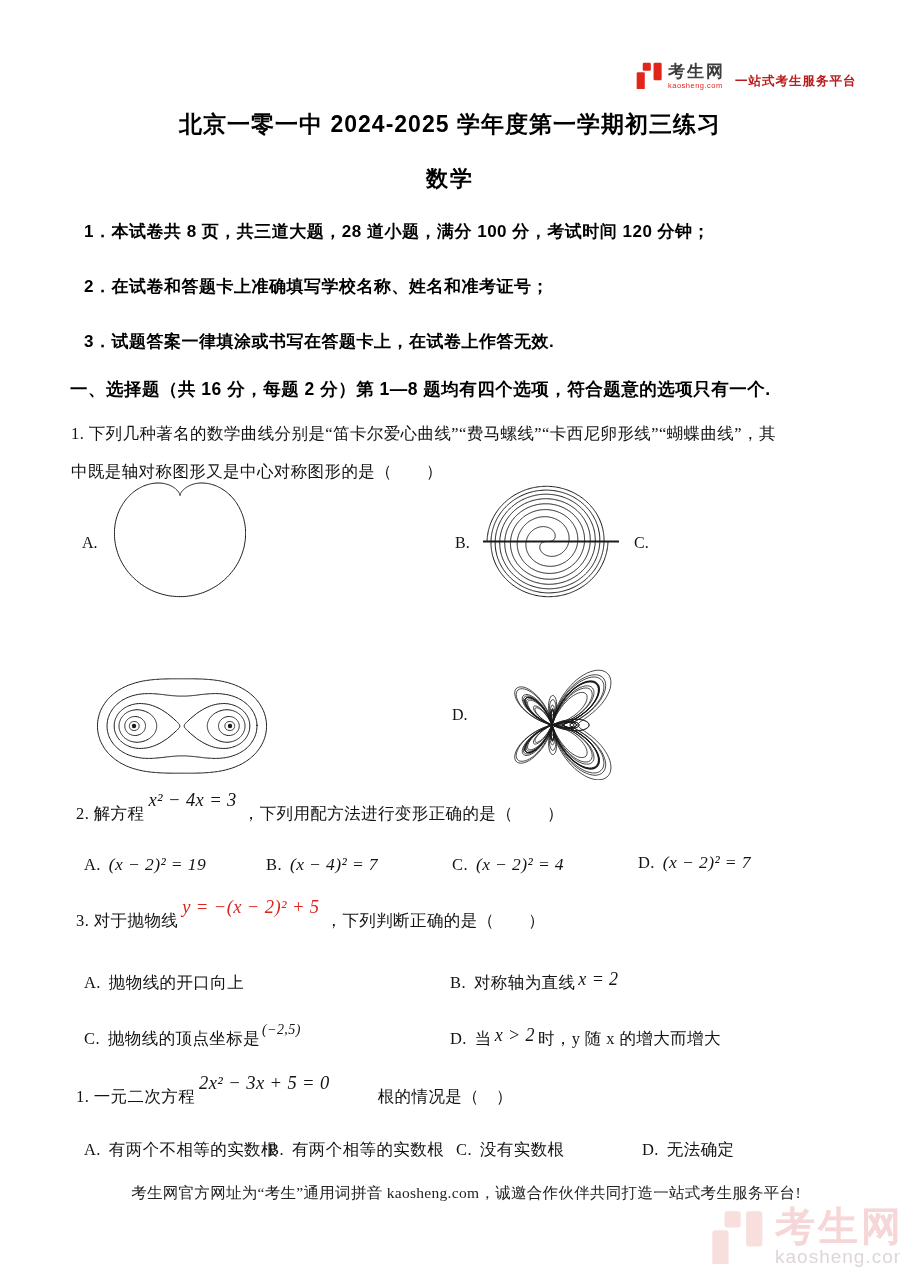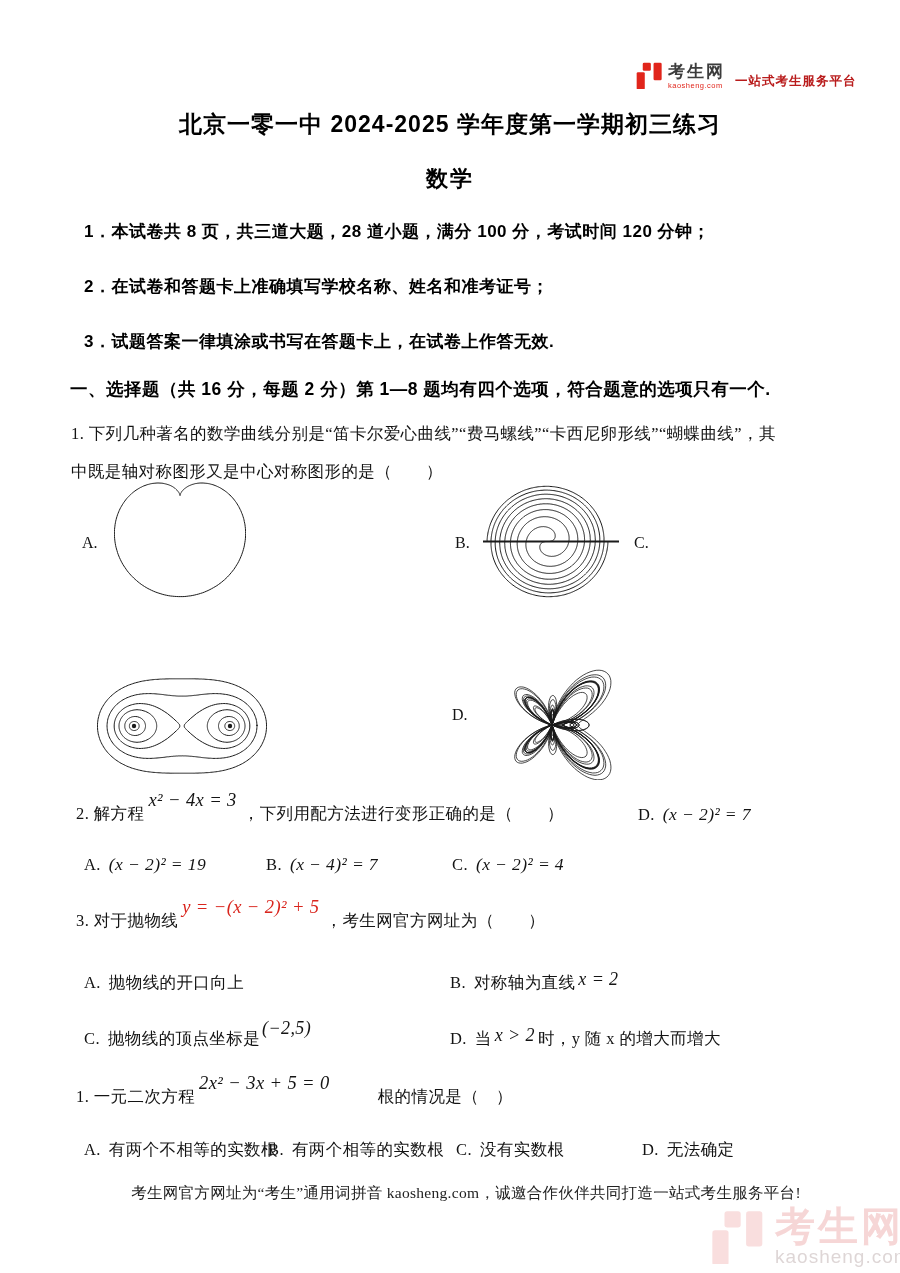--- a/index.html
+++ b/index.html
@@ -28,21 +28,21 @@
 
   
   .qtext{font-size:16.5px;letter-spacing:.4px;color:#141414;}
   .math{font-family:"Liberation Serif",serif;font-style:italic;}
   .eq{position:relative;top:-13px;font-size:18.5px;margin:0 6px 0 4px;white-space:nowrap;}
   .eq-gap{margin-right:48px;}
   .red{color:#d9251d;}
   .olabel{margin-right:8px;}
   .om{font-size:17.5px;white-space:nowrap;}
   .om-base{font-size:18px;position:relative;top:-3px;margin:0 3px;}
-  .om-up{font-size:18px;position:relative;top:-10px;margin:0 2px;text-align:center;}
+  .om-up{font-size:14px;position:relative;top:-10px;margin:0 2px;text-align:center;}
   .figlabel{font-size:16px;color:#141414;}
 
   
   .ck{fill:none;stroke:#1b1b1b;stroke-width:1;}
   .ck-thin{stroke-width:.8;}
   .axis{stroke:#1b1b1b;stroke-width:2;}
   .fdot{fill:#1b1b1b;}
 
   
   .footer{left:16px;top:1183px;width:100%;text-align:center;font-size:15.5px;color:#222;letter-spacing:.3px;}
@@ -102,23 +102,23 @@
   <span class="abs figlabel" style="left:452px;top:706px">D.</span>
   <svg class="abs" style="left:487px;top:652px" width="130" height="128">
     <path class="ck ck-thin" d="M65.0,88.0L64.6,87.3L64.2,86.2L64.0,84.6L63.8,82.6L63.9,80.3L64.2,77.5L64.7,74.5L65.4,71.2L66.5,67.8L67.7,64.1L69.3,60.4L71.1,56.7L73.2,53.0L75.5,49.4L78.0,46.0L80.7,42.8L83.6,39.8L86.5,37.2L89.4,34.9L92.4,33.0L95.3,31.4L98.1,30.3L100.8,29.7L103.2,29.4L105.5,29.6L107.4,30.1L109.0,31.1L110.3,32.4L111.3,34.0L111.8,35.9L111.9,38.0L111.7,40.3L111.1,42.8L110.1,45.3L108.7,47.9L107.1,50.5L105.1,53.1L103.0,55.6L100.6,57.9L98.1,60.1L95.5,62.2L92.8,64.1L90.2,65.7L87.7,67.2L85.3,68.5L83.0,69.5L81.0,70.4L79.3,71.1L77.9,71.7L76.8,72.2L76.1,72.5L75.8,72.9L75.9,73.2L76.3,73.6L77.1,74.0L78.3,74.5L79.8,75.1L81.6,75.8L83.6,76.8L85.9,77.9L88.4,79.2L90.9,80.7L93.6,82.4L96.2,84.4L98.8,86.5L101.3,88.7L103.6,91.1L105.7,93.6L107.6,96.2L109.1,98.8L110.4,101.4L111.3,103.9L111.8,106.4L111.9,108.6L111.7,110.7L111.0,112.5L110.0,114.0L108.6,115.2L106.9,116.1L104.9,116.5L102.6,116.6L100.0,116.2L97.3,115.4L94.5,114.2L91.6,112.5L88.6,110.5L85.6,108.1L82.8,105.4L80.0,102.3L77.3,99.1L74.9,95.6L72.6,92.0L70.6,88.3L68.8,84.5L67.4,80.8L66.1,77.3L65.2,73.8L64.5,70.6L64.1,67.7L63.9,65.0L63.9,62.8L64.0,60.9L64.3,59.4L64.7,58.4L65.1,57.9L65.6,57.8L66.0,58.2L66.4,59.0L66.7,60.2L66.8,61.8L66.8,63.7L66.6,66.0L66.1,68.5L65.5,71.2L64.7,74.1L63.6,77.1L62.3,80.0L60.8,83.0L59.1,85.9L57.3,88.6L55.3,91.2L53.3,93.5L51.2,95.5L49.2,97.3L47.1,98.7L45.2,99.7L43.4,100.4L41.8,100.6L40.4,100.6L39.3,100.1L38.5,99.4L38.0,98.3L37.9,96.9L38.1,95.3L38.8,93.5L39.8,91.5L41.2,89.4L42.9,87.2L45.1,85.0L47.5,82.9L50.2,80.8L53.1,78.8L56.3,76.9L59.5,75.3L62.9,73.8L66.3,72.6L69.6,71.6L72.8,70.8L75.9,70.3L78.8,70.0L81.5,70.0L83.8,70.1L85.7,70.4L87.3,70.9L88.5,71.5L89.2,72.2L89.5,72.9L89.3,73.7L88.6,74.4L87.5,75.0L86.0,75.5L84.1,75.8L81.8,76.0L79.3,76.0L76.4,75.8L73.3,75.3L70.1,74.6L66.8,73.6L63.4,72.4L60.0,71.0L56.7,69.3L53.6,67.5L50.6,65.6L47.9,63.5L45.4,61.3L43.2,59.1L41.4,56.9L40.0,54.8L38.9,52.8L38.2,51.0L37.9,49.3L37.9,47.9L38.4,46.8L39.1,45.9L40.2,45.4L41.5,45.3L43.1,45.5L44.9,46.1L46.8,47.1L48.8,48.4L50.9,50.1L52.9,52.1L55.0,54.4L57.0,56.9L58.8,59.6L60.5,62.4L62.0,65.4L63.4,68.4L64.5,71.4L65.4,74.2L66.0,77.0L66.5,79.5L66.7,81.8L66.8,83.8L66.7,85.5L66.4,86.8L66.1,87.6L65.7,88.1L65.2,88.0L64.8,87.6L64.4,86.6L64.1,85.2L63.9,83.4L63.9,81.2L64.1,78.6L64.5,75.7L65.1,72.6L66.0,69.1L67.2,65.6L68.6,61.9L70.4,58.2L72.3,54.5L74.6,50.8L77.0,47.3L79.6,44.0L82.4,40.9L85.3,38.1L88.2,35.7L91.2,33.6L94.2,31.9L97.0,30.6L99.8,29.7L102.3,29.3L104.7,29.3L106.8,29.7L108.5,30.4L110.0,31.6L111.1,33.1L111.8,34.8L112.1,36.9L112.1,39.1L111.6,41.5L110.8,44.0L109.6,46.6L108.1,49.2L106.3,51.8L104.2,54.3L102.0,56.8L99.5,59.1L96.9,61.2L94.3,63.2L91.7,64.9L89.1,66.5L86.7,67.8L84.4,69.0L82.3,70.0L80.5,70.8L78.9,71.4L77.7,71.9L76.8,72.4L76.4,72.7L76.3,73.1L76.5,73.4L77.2,73.8L78.2,74.3L79.6,74.8L81.3,75.6L83.2,76.4L85.4,77.5L87.8,78.7L90.3,80.2L92.9,81.8L95.6,83.7L98.2,85.7L100.8,87.9L103.2,90.3L105.4,92.8L107.4,95.4L109.1,98.0L110.5,100.6L111.5,103.2L112.2,105.7L112.5,108.1L112.4,110.3L111.9,112.2L111.1,113.9L109.8,115.3L108.2,116.3L106.3,117.0L104.2,117.2L101.7,117.1L99.1,116.5L96.3,115.5L93.4,114.0L90.4,112.2L87.4,110.0L84.5,107.4L81.6,104.5L78.9,101.4L76.3,98.0L74.0,94.5L71.8,90.9L69.9,87.2L68.3,83.5L66.9,79.9L65.8,76.4L65.0,73.1L64.4,70.0L64.1,67.3L64.0,64.9L64.0,62.9L64.2,61.2L64.5,60.1L64.9,59.3L65.4,59.1L65.8,59.2L66.1,59.9L66.4,60.9L66.6,62.4L66.6,64.2L66.4,66.3L66.0,68.8L65.4,71.4L64.6,74.2L63.6,77.2L62.3,80.1L60.9,83.1L59.2,86.1L57.4,88.9L55.5,91.5L53.4,93.9L51.3,96.1L49.2,98.0L47.1,99.5L45.0,100.7L43.1,101.5L41.3,101.9L39.8,102.0L38.5,101.7L37.5,101.1L36.8,100.1L36.5,98.8L36.5,97.3L36.9,95.5L37.7,93.6L38.9,91.5L40.4,89.3L42.3,87.1L44.6,84.9L47.1,82.7L49.9,80.6L52.9,78.6L56.0,76.8L59.3,75.2L62.6,73.9L65.9,72.7L69.2,71.8L72.3,71.1L75.3,70.6L78.0,70.4L80.4,70.4L82.5,70.6L84.2,71.0L85.5,71.4L86.4,72.0L86.8,72.7L86.8,73.3L86.3,73.9L85.4,74.5L84.0,75.0L82.2,75.3L80.1,75.5L77.6,75.5L74.9,75.3L71.9,74.8L68.7,74.1L65.4,73.1L62.0,71.9L58.7,70.5L55.3,68.9L52.1,67.0L49.1,65.0L46.2,62.9L43.6,60.6L41.4,58.4L39.4,56.1L37.8,53.8L36.6,51.7L35.8,49.6L35.3,47.8L35.3,46.2L35.6,44.8L36.2,43.7L37.2,43.0L38.5,42.6L40.0,42.5L41.8,42.9L43.7,43.6L45.8,44.7L47.9,46.1L50.1,47.9L52.2,49.9L54.3,52.2L56.3,54.8L58.1,57.5L59.8,60.3L61.4,63.2L62.7,66.1L63.8,69.0L64.7,71.7L65.3,74.3L65.8,76.6L66.0,78.7L66.1,80.5L66.0,81.9L65.9,82.8L65.6,83.4L65.3,83.5L65.0,83.2L64.7,82.4L64.5,81.2L64.4,79.6L64.4,77.5L64.7,75.1L65.1,72.3L65.8,69.2L66.8,65.9L68.0,62.4L69.5,58.7L71.2,55.0L73.3,51.3L75.5,47.7L78.0,44.1L80.7,40.7L83.6,37.6L86.6,34.7L89.7,32.1L92.8,29.9L96.0,28.1L99.0,26.7L102.0,25.7L104.8,25.1L107.4,25.0L109.8,25.3L111.8,26.0L113.6,27.1L115.0,28.5L116.0,30.3L116.7,32.3L116.9,34.6L116.8,37.0L116.3,39.6L115.4,42.3L114.1,45.1L112.6,47.8L110.7,50.5L108.6,53.1L106.4,55.6L104.0,58.0L101.5,60.2L98.9,62.2L96.4,64.1L94.0,65.7L91.7,67.1L89.6,68.3L87.8,69.4L86.2,70.3L84.9,71.1L83.9,71.7L83.3,72.3L83.1,72.9L83.2,73.4L83.8,74.0L84.7,74.6L85.9,75.4L87.5,76.2L89.3,77.2L91.4,78.4L93.7,79.8L96.2,81.4L98.7,83.2L101.3,85.2L103.9,87.3L106.5,89.7L108.9,92.2L111.2,94.9L113.2,97.7L115.0,100.5L116.4,103.3L117.5,106.2L118.3,108.9L118.7,111.6L118.7,114.0L118.2,116.3L117.4,118.3L116.2,120.0L114.6,121.4L112.7,122.4L110.5,123.0L108.0,123.3L105.3,123.0L102.4,122.4L99.4,121.3L96.2,119.8L93.1,118.0L89.9,115.7L86.8,113.1L83.8,110.2L81.0,107.1L78.3,103.8L75.8,100.3L73.6,96.7L71.6,93.1L69.9,89.6L68.5,86.2L67.3,82.9L66.4,79.8L65.7,77.0L65.2,74.5L64.9,72.4L64.8,70.6L64.8,69.3L64.9,68.4L65.1,68.0L65.2,68.0L65.3,68.4L65.4,69.3L65.3,70.6L65.1,72.2L64.8,74.2L64.2,76.5L63.4,79.0L62.5,81.7L61.3,84.6L59.8,87.5L58.2,90.4L56.4,93.3L54.4,96.1L52.2,98.7L49.9,101.1L47.6,103.3L45.2,105.2L42.8,106.7L40.5,107.9L38.3,108.7L36.2,109.2L34.3,109.3L32.7,109.0L31.3,108.3L30.3,107.3L29.6,105.9L29.2,104.3L29.3,102.4L29.7,100.3L30.5,98.1L31.7,95.7L33.3,93.3L35.2,90.8L37.4,88.4L40.0,86.0L42.7,83.7L45.7,81.6L48.8,79.6L52.0,77.9L55.2,76.3L58.4,75.0L61.5,74.0L64.4,73.1L67.1,72.5L69.6,72.2L71.8,72.0L73.6,72.0L75.1,72.1L76.1,72.3L76.7,72.7L76.9,73.0L76.6,73.4L75.9,73.7L74.7,73.9L73.1,74.0L71.2,73.9L68.9,73.7L66.3,73.3L63.5,72.6L60.5,71.7L57.3,70.6L54.0,69.2L50.8,67.6L47.5,65.8L44.4,63.8L41.4,61.5L38.6,59.2L36.0,56.7L33.7,54.2L31.8,51.7L30.2,49.1L29.0,46.7L28.2,44.3L27.8,42.2L27.7,40.2L28.1,38.5L28.8,37.1L29.9,36.0L31.3,35.3L32.9,34.9L34.8,34.9L36.9,35.2L39.2,36.0L41.5,37.1L43.9,38.6L46.3,40.4L48.7,42.4L51.0,44.8L53.2,47.3L55.3,50.0L57.2,52.7L58.8,55.6L60.3,58.4L61.6,61.1L62.6,63.7L63.5,66.1L64.1,68.2L64.5,70.1L64.8,71.6L65.0,72.8L65.0,73.5L65.0,73.9L65.0,73.8L65.0,73.2L65.0,72.2L65.2,70.8L65.4,68.9L65.9,66.7L66.5,64.2L67.4,61.3L68.5,58.1L69.8,54.8L71.5,51.3L73.4,47.8L75.5,44.2L78.0,40.6L80.6,37.1L83.5,33.8L86.5,30.7L89.7,27.8L93.0,25.3L96.3,23.1L99.7,21.3L103.0,19.9L106.2,18.9L109.2,18.3L112.1,18.2L114.8,18.5L117.2,19.3L119.2,20.4L120.9,21.9L122.3,23.7L123.2,25.9L123.8,28.3L123.9,30.9L123.7,33.7L123.1,36.6L122.1,39.5L120.7,42.5L119.1,45.5L117.2,48.4L115.1,51.2L112.8,53.9L110.3,56.4L107.9,58.8L105.4,60.9L102.9,62.9L100.6,64.7L98.4,66.2L96.4,67.6L94.7,68.8L93.2,69.9L92.1,70.8L91.3,71.7L90.9,72.5L90.8,73.2L91.1,74.0L91.8,74.9L92.8,75.8L94.1,76.8L95.8,78.0L97.7,79.3L99.8,80.8L102.1,82.5L104.5,84.3L107.0,86.4L109.5,88.7L111.9,91.2L114.3,93.8L116.5,96.6L118.4,99.5L120.2,102.4L121.6,105.4L122.8,108.4L123.5,111.3L123.9,114.1L123.9,116.8L123.5,119.3L122.7,121.5L121.4,123.5L119.9,125.1L117.9,126.4L115.7,127.3L113.1,127.7L110.3,127.8L107.3,127.4L104.1,126.5L100.8,125.3L97.5,123.6L94.2,121.5L90.9,119.1L87.6,116.4L84.5,113.3L81.6,110.1L78.9,106.7L76.4,103.1L74.1,99.5L72.1,95.9L70.4,92.4L68.9,89.0L67.7,85.8L66.8,82.8L66.1,80.2L65.6,77.8L65.3,75.8L65.1,74.3L65.0,73.1L65.0,72.4L65.0,72.1L65.0,72.3L65.0,72.9L64.9,73.9L64.7,75.3L64.3,77.1L63.7,79.1L62.9,81.4L62.0,84.0L60.8,86.7L59.4,89.4L57.8,92.3L56.0,95.1L54.0,97.8L51.8,100.4L49.5,102.8L47.2,104.9L44.8,106.8L42.4,108.4L40.0,109.7L37.7,110.5L35.5,111.1L33.6,111.2L31.8,110.9L30.3,110.3L29.1,109.3L28.3,108.0L27.8,106.4L27.7,104.5L28.0,102.4L28.7,100.2L29.7,97.8L31.2,95.3L33.0,92.7L35.2,90.2L37.6,87.7L40.3,85.3L43.3,83.0L46.4,80.9L49.6,79.0L52.9,77.3L56.1,75.9L59.4,74.6L62.4,73.7L65.4,72.9L68.0,72.4L70.4,72.1L72.5,72.0L74.2,72.1L75.5,72.2L76.4,72.5L76.8,72.9L76.8,73.2L76.4,73.5L75.5,73.8L74.2,74.0L72.5,74.0L70.4,73.9L68.1,73.6L65.4,73.1L62.5,72.3L59.5,71.4L56.3,70.1L53.1,68.7L49.9,67.0L46.8,65.1L43.8,63.1L40.9,60.8L38.3,58.5L36.0,56.1L33.9,53.6L32.2,51.1L30.9,48.7L29.9,46.4L29.4,44.3L29.2,42.3L29.4,40.6L30.0,39.2L30.9,38.0L32.2,37.2L33.7,36.8L35.5,36.7L37.5,37.1L39.7,37.7L42.0,38.8L44.3,40.2L46.7,42.0L49.1,44.1L51.4,46.4L53.6,49.0L55.7,51.7L57.6,54.6L59.3,57.5L60.8,60.4L62.1,63.3L63.1,66.0L64.0,68.6L64.6,71.0L65.0,73.1L65.3,74.9L65.4,76.3L65.4,77.3L65.3,77.9L65.1,78.1L65.0,77.8L64.8,77.1L64.8,75.9L64.9,74.3L65.1,72.3L65.5,69.9L66.1,67.2L66.9,64.3L68.0,61.0L69.4,57.6L71.0,54.1L72.9,50.6L75.0,47.0L77.4,43.5L80.0,40.1L82.8,36.9L85.7,33.9L88.8,31.2L91.9,28.8L95.1,26.8L98.2,25.2L101.3,23.9L104.3,23.1L107.1,22.8L109.7,22.8L112.0,23.3L114.0,24.2L115.7,25.4L117.0,27.0L118.0,29.0L118.5,31.1L118.7,33.5L118.5,36.1L117.9,38.9L116.9,41.7L115.5,44.5L113.9,47.3L111.9,50.1L109.7,52.8L107.4,55.4L104.9,57.8L102.3,60.1L99.7,62.1L97.1,64.0L94.6,65.7L92.2,67.1L90.0,68.4L88.1,69.4L86.4,70.3L85.1,71.1L84.0,71.8L83.4,72.4L83.1,72.9L83.2,73.5L83.6,74.1L84.5,74.7L85.7,75.4L87.2,76.3L88.9,77.3L91.0,78.4L93.2,79.8L95.6,81.3L98.1,83.1L100.6,85.0L103.1,87.2L105.5,89.5L107.9,92.0L110.0,94.5L111.9,97.2L113.6,100.0L115.0,102.7L116.0,105.4L116.6,108.1L116.9,110.6L116.8,112.9L116.3,115.0L115.4,116.9L114.1,118.4L112.5,119.6L110.5,120.5L108.3,120.9L105.7,121.0L103.0,120.5L100.1,119.7L97.1,118.5L94.0,116.8L90.8,114.7L87.7,112.3L84.7,109.5L81.7,106.4L79.0,103.1L76.4,99.6L74.0,96.0L71.9,92.3L70.1,88.6L68.5,84.9L67.2,81.3L66.1,78.0L65.4,74.8L64.8,71.9L64.5,69.3L64.4,67.1L64.4,65.3L64.6,63.9L64.9,63.0L65.2,62.5L65.5,62.5L65.8,62.9L66.0,63.7L66.1,65.0L66.1,66.6L65.9,68.6L65.5,70.8L64.9,73.3L64.1,76.0L63.1,78.8L61.9,81.7L60.4,84.6L58.8,87.5L57.0,90.3L55.0,92.9L53.0,95.3L50.8,97.4L48.7,99.3L46.5,100.9L44.4,102.1L42.5,102.9L40.7,103.4L39.0,103.5L37.7,103.2L36.6,102.6L35.8,101.6L35.3,100.4L35.3,98.8L35.6,97.0L36.3,95.1L37.3,93.0L38.8,90.7L40.6,88.5L42.8,86.2L45.3,83.9L48.0,81.7L51.0,79.7L54.2,77.8L57.5,76.1L60.8,74.5L64.2,73.3L67.5,72.2L70.8,71.4L73.8,70.9L76.7,70.6L79.3,70.5L81.5,70.6L83.4,70.9L84.9,71.3L86.0,71.8L86.6,72.5L86.8,73.1L86.6,73.8L85.8,74.4L84.7,74.9L83.1,75.3L81.2,75.5L78.9,75.6L76.3,75.5L73.4,75.1L70.3,74.5L67.1,73.7L63.8,72.6L60.5,71.3L57.2,69.7L54.0,68.0L50.9,66.1L48.1,64.1L45.4,61.9L43.1,59.7L41.1,57.5L39.4,55.3L38.1,53.2L37.2,51.2L36.6,49.3L36.4,47.7L36.7,46.3L37.2,45.3L38.1,44.5L39.3,44.1L40.8,44.0L42.5,44.3L44.3,45.0L46.3,46.0L48.4,47.5L50.5,49.2L52.7,51.3L54.7,53.6L56.7,56.2L58.6,58.9L60.3,61.8L61.9,64.8L63.2,67.8L64.3,70.7L65.2,73.6L65.8,76.3L66.3,78.8L66.5,81.1L66.6,83.0L66.5,84.6L66.2,85.8L65.9,86.6L65.5,86.9L65.1,86.8L64.7,86.3L64.3,85.2L64.1,83.8L64.0,81.9L64.0,79.6L64.3,77.0L64.8,74.0L65.5,70.8L66.5,67.4L67.8,63.8L69.3,60.2L71.1,56.5L73.2,52.8L75.5,49.2L78.0,45.8L80.6,42.5L83.4,39.6L86.4,36.9L89.3,34.5L92.3,32.6L95.2,31.0L98.1,29.8L100.8,29.1L103.3,28.8L105.6,28.9L107.6,29.4L109.3,30.3L110.7,31.6L111.7,33.1L112.3,35.0L112.5,37.1L112.4,39.4L111.8,41.9L110.9,44.4L109.6,47.1L108.0,49.7L106.1,52.3L104.0,54.8L101.6,57.2L99.1,59.5L96.5,61.6L93.9,63.5L91.3,65.3L88.7,66.8L86.3,68.1L84.0,69.2L81.9,70.2L80.1,70.9L78.7,71.5L77.5,72.0L76.7,72.5L76.3,72.8L76.3,73.1L76.6,73.5L77.4,73.9L78.4,74.4L79.9,75.0L81.6,75.7L83.6,76.6L85.8,77.7L88.2,79.0L90.8,80.5L93.4,82.2L96.0,84.1L98.6,86.2L101.1,88.4L103.4,90.8L105.6,93.3L107.5,95.9L109.1,98.5L110.4,101.1L111.4,103.6L112.0,106.1L112.2,108.4L112.0,110.5L111.4,112.3L110.4,113.9L109.1,115.2L107.4,116.1L105.5,116.6L103.2,116.8L100.7,116.5L98.0,115.8L95.2,114.6L92.3,113.1L89.3,111.1L86.3,108.8L83.4,106.1L80.6,103.1L77.9,99.9L75.4,96.5L73.1,92.9L71.0,89.2L69.2,85.4L67.7,81.7L66.4,78.1L65.4,74.6L64.7,71.4L64.2,68.4L63.9,65.7L63.9,63.3L64.0,61.4L64.2,59.8L64.6,58.7L65.0,58.1L65.5,57.9L65.9,58.2L66.3,58.9L66.6,60.0L66.8,61.5L66.8,63.4L66.6,65.6L66.2,68.1L65.6,70.8L64.8,73.6L63.8,76.5L62.5,79.5L61.1,82.5L59.4,85.4L57.6,88.2L55.7,90.8L53.7,93.1L51.6,95.2L49.5,97.0L47.5,98.5L45.5,99.6L43.7,100.3L42.1,100.7L40.6,100.6L39.5,100.3L38.6,99.6L38.0,98.5L37.8,97.2L38.0,95.6L38.6,93.9L39.5,91.9L40.9,89.8L42.5,87.7L44.6,85.5L47.0,83.3L49.6,81.2L52.5,79.2L55.6,77.3L58.8,75.6L62.2,74.1L65.6,72.8L68.9,71.7L72.2,70.9L75.3,70.4L78.3,70.1L81.0,70.0L83.3,70.1L85.4,70.4L87.0,70.8L88.3,71.4L89.1,72.1L89.4,72.8L89.3,73.5L88.8,74.2L87.8,74.9L86.4,75.4L84.5,75.8L82.3,76.0L79.8,76.0L77.0,75.8L74.0,75.4L70.8,74.7L67.5,73.8L64.1,72.7L60.7,71.3L57.4,69.7L54.2,67.9L51.2,66.0L48.4,63.9L45.9,61.8L43.7,59.6L41.8,57.4L40.2,55.3L39.1,53.2L38.3,51.3L37.9,49.7L37.9,48.2L38.3,47.0L39.0,46.1L40.0,45.6L41.3,45.3L42.8,45.5L44.5,46.0L46.4,46.9L48.4,48.2L50.5,49.8L52.6,51.7L54.6,54.0L56.6,56.4L58.5,59.1L60.2,61.9L61.8,64.9L63.1,67.9L64.3,70.9L65.2,73.8L65.9,76.5L66.4,79.1L66.7,81.5L66.8,83.6L66.7,85.3L66.5,86.7L66.2,87.6L65.7,88.1L65.3,88.2L64.8,87.8L64.4,87.0L64.1,85.7L63.9,83.9L63.8,81.8L64.0,79.3L64.3,76.5L64.9,73.3L65.8,70.0L66.9,66.4L68.3,62.8L69.9,59.1L71.9,55.3L74.0,51.7L76.4,48.2L79.0,44.8L81.7,41.7L84.6,38.8L87.5,36.3L90.5,34.1L93.5,32.4L96.3,31.0L99.1,30.0L101.7,29.5L104.1,29.4L106.2,29.7L108.0,30.4L109.5,31.5L110.7,32.9L111.5,34.6L111.9,36.6L111.9,38.8L111.5,41.2L110.8,43.7L109.6,46.3L108.2,48.9L106.4,51.5L104.4,54.0L102.1,56.4L99.7,58.7L97.1,60.9L94.5,62.9L91.9,64.7L89.3,66.3L86.8,67.7L84.4,68.9L82.3,69.9L80.4,70.7L78.8,71.3L77.5,71.9L76.5,72.3L76.0,72.7L75.8,73.0L76.0,73.3L76.5,73.7L77.5,74.1L78.8,74.7L80.4,75.3L82.3,76.1L84.4,77.1L86.8,78.3L89.3,79.7L91.9,81.3L94.5,83.1L97.1,85.1L99.7,87.3L102.1,89.6L104.4,92.0L106.4,94.6L108.2,97.2L109.6,99.8L110.8,102.3L111.5,104.8L111.9,107.2L111.9,109.4L111.5,111.4L110.7,113.1L109.5,114.5L108.0,115.6L106.2,116.3L104.1,116.6L101.7,116.5L99.1,115.9L96.3,115.0L93.4,113.6L90.5,111.8L87.5,109.7L84.6,107.1L81.7,104.3L79.0,101.2L76.4,97.8L74.0,94.3L71.9,90.6L69.9,86.9L68.3,83.2L66.9,79.5L65.8,76.0L64.9,72.6L64.3,69.5L64.0,66.7L63.8,64.2L63.9,62.0L64.1,60.3L64.4,59.0L64.8,58.2L65.3,57.8L65.7,57.9L66.2,58.4L66.5,59.4L66.7,60.7L66.8,62.4L66.7,64.5L66.4,66.9L65.9,69.5L65.2,72.3L64.3,75.2L63.1,78.1L61.8,81.1L60.2,84.1L58.5,86.9L56.6,89.6L54.6,92.0L52.6,94.3L50.5,96.2L48.4,97.8L46.4,99.1L44.5,100.0L42.8,100.5L41.3,100.6L40.0,100.4L39.0,99.9L38.3,99.0L37.9,97.8L37.9,96.3L38.3,94.6L39.1,92.7L40.3,90.7L41.8,88.6L43.7,86.4L45.9,84.2L48.4,82.1L51.2,80.0L54.3,78.1L57.4,76.3L60.8,74.7L64.1,73.3L67.5,72.2L70.8,71.3L74.0,70.6L77.0,70.2L79.8,70.0L82.4,70.0L84.6,70.2L86.4,70.6L87.8,71.1L88.8,71.8L89.4,72.5L89.5,73.2L89.1,73.9L88.3,74.6L87.1,75.2L85.4,75.6L83.4,75.9L81.0,76.0L78.3,76.0L75.4,75.6L72.2,75.1L69.0,74.3L65.6,73.2L62.2,71.9L58.9,70.4L55.6,68.7L52.5,66.9L49.6,64.8L47.0,62.7L44.6,60.6L42.6,58.4L40.9,56.2L39.6,54.1L38.6,52.2L38.1,50.4L37.9,48.8L38.1,47.5L38.7,46.5L39.5,45.8L40.7,45.4L42.1,45.4L43.8,45.8L45.6,46.5L47.6,47.7L49.6,49.1L51.7,50.9L53.8,53.0L55.8,55.4L57.7,58.0L59.5,60.8L61.1,63.7L62.6,66.6L63.8,69.6L64.9,72.6L65.7,75.4L66.3,78.1L66.6,80.6L66.8,82.8L66.8,84.7L66.6,86.2L66.3,87.4L65.9,88.1L65.5,88.3L65.0,88.2L64.6,87.5L64.2,86.4L64.0,84.9L63.8,82.9L63.9,80.6L64.1,77.9L64.6,74.9L65.3,71.6L66.3,68.2L67.6,64.6L69.1,60.9L70.9,57.1L73.0,53.5L75.3,49.9L77.8,46.4L80.4,43.2L83.2,40.2L86.1,37.6L89.1,35.2L92.0,33.3L94.9,31.7L97.8,30.6L100.4,29.9L102.9,29.6L105.1,29.7L107.1,30.3L108.7,31.2L110.0,32.4L111.0,34.0L111.5,35.9L111.7,38.0L111.5,40.3L110.9,42.7L109.9,45.3L108.6,47.9L106.9,50.5L105.0,53.0L102.8,55.5L100.4,57.9L97.9,60.1L95.3,62.2L92.7,64.0L90.0,65.7L87.5,67.2L85.0,68.5L82.8,69.5L80.8,70.4L79.0,71.1L77.6,71.7L76.5,72.2L75.7,72.5L75.3,72.9L75.4,73.2L75.8,73.5L76.5,73.9L77.7,74.4L79.1,74.9L80.9,75.7L82.9,76.6L85.2,77.7L87.6,78.9L90.2,80.4L92.8,82.1L95.4,84.0L98.0,86.1L100.5,88.3L102.8,90.7L105.0,93.1L106.9,95.7L108.5,98.3L109.7,100.8L110.6,103.4L111.2,105.8L111.4,108.0L111.1,110.1L110.5,111.9L109.5,113.4L108.2,114.6L106.5,115.4L104.5,115.9L102.2,115.9L99.7,115.6L97.0,114.8L94.2,113.6L91.3,111.9L88.3,109.9L85.4,107.5L82.5,104.8L79.7,101.7L77.1,98.4L74.6,94.9L72.4,91.3L70.4,87.6L68.6,83.8L67.2,80.1L65.9,76.5L65.0,73.0L64.3,69.8L63.9,66.8L63.7,64.1L63.7,61.8L63.9,59.8L64.2,58.3L64.6,57.3L65.1,56.7L65.6,56.5L66.1,56.8L66.5,57.6L66.8,58.7L67.0,60.3L67.0,62.2L66.9,64.4L66.5,66.9L66.0,69.6L65.2,72.5L64.2,75.4L62.9,78.4L61.5,81.4L59.9,84.2L58.1,87.0L56.2,89.6L54.3,91.9L52.3,94.0L50.2,95.7L48.3,97.1L46.4,98.2L44.6,98.9L43.1,99.3L41.7,99.2L40.6,98.8L39.9,98.1L39.4,97.1L39.3,95.7L39.6,94.2L40.3,92.4L41.3,90.4L42.7,88.4L44.5,86.3L46.7,84.1L49.1,82.0L51.9,79.9L54.9,78.0L58.0,76.2L61.3,74.5L64.7,73.1L68.2,71.9L71.6,70.9L74.9,70.2L78.0,69.7L81.0,69.5L83.7,69.5L86.1,69.7L88.1,70.1L89.8,70.6L91.0,71.3L91.8,72.1L92.1,72.9L92.0,73.7L91.4,74.5L90.4,75.2L88.9,75.8L87.1,76.2L84.9,76.5L82.3,76.6L79.5,76.5L76.5,76.1L73.2,75.5L69.9,74.7L66.6,73.6L63.2,72.3L59.9,70.7L56.7,69.0L53.7,67.2L50.9,65.2L48.4,63.2L46.2,61.1L44.4,59.0L42.8,57.0L41.7,55.1L40.9,53.3L40.6,51.8L40.6,50.4L40.9,49.4L41.6,48.6L42.6,48.2L43.9,48.2L45.4,48.5L47.0,49.2L48.9,50.2L50.8,51.6L52.8,53.4L54.8,55.4L56.8,57.8L58.6,60.4L60.4,63.1L62.0,66.1L63.5,69.1L64.7,72.2L65.7,75.3L66.5,78.2L67.1,81.1L67.5,83.7L67.6,86.1L67.5,88.2L67.3,90.0L66.9,91.3L66.5,92.3L65.9,92.8L65.3,92.9L64.7,92.5L64.2,91.6L63.7,90.3L63.4,88.6L63.2,86.4L63.2,83.9L63.4,81.0L63.9,77.9L64.6,74.5L65.6,71.0L66.9,67.3L68.4,63.6L70.2,59.8L72.2,56.2L74.5,52.6L76.9,49.3L79.5,46.1L82.2,43.3L85.0,40.8L87.8,38.6L90.5,36.8L93.2,35.4L95.8,34.5L98.2,33.9L100.4,33.8L102.3,34.1L104.0,34.7L105.3,35.8L106.2,37.1L106.8,38.7L107.0,40.6L106.8,42.7L106.2,45.0L105.3,47.4L104.0,49.8L102.3,52.3L100.4,54.7L98.2,57.1L95.8,59.4L93.2,61.5L90.5,63.5L87.8,65.3L85.0,66.9L82.4,68.3L79.8,69.4L77.4,70.4L75.1,71.2L73.2,71.8L71.5,72.2L70.2,72.5L69.3,72.8L68.7,72.9L68.5,73.0L68.7,73.1L69.2,73.3L70.2,73.5L71.5,73.8L73.1,74.3L75.0,74.9L77.2,75.6L79.6,76.6L82.1,77.8L84.7,79.2L87.4,80.8L90.0,82.5L92.6,84.5L95.1,86.6L97.3,88.8L99.4,91.1L101.2,93.4L102.7,95.8L103.9,98.1L104.7,100.4L105.1,102.5L105.2,104.4L104.8,106.1L104.1,107.6L103.1,108.7L101.7,109.5L99.9,110.0L97.9,110.0L95.7,109.6L93.2,108.9L90.6,107.6L87.9,106.0L85.2,104.0L82.4,101.6L79.7,98.8L77.1,95.8L74.6,92.4L72.2,88.9L70.1,85.2L68.2,81.4L66.6,77.5L65.2,73.6L64.1,69.8L63.3,66.2L62.7,62.8L62.5,59.6L62.4,56.7L62.6,54.1L62.9,51.9L63.5,50.2L64.1,48.9L64.8,48.0L65.6,47.7L66.3,47.7L67.1,48.3L67.7,49.3L68.2,50.7L68.6,52.4L68.8,54.6L68.8,57.0L68.6,59.6L68.2,62.4L67.5,65.4L66.7,68.5L65.6,71.5L64.3,74.5L62.9,77.4L61.3,80.2L59.6,82.7L57.9,85.0L56.1,87.1L54.4,88.8L52.7,90.1L51.1,91.2L49.7,91.8L48.5,92.1L47.5,92.0L46.8,91.6L46.5,90.9L46.4,89.9L46.7,88.6L47.4,87.1L48.5,85.5L50.0,83.7L51.8,81.8L53.9,79.9L56.4,78.0L59.2,76.2L62.2,74.4L65.5,72.8L68.9,71.3L72.4,70.1L75.9,69.0L79.4,68.3L82.9,67.7L86.2,67.4L89.4,67.4L92.2,67.5L94.8,67.9L97.1,68.5L99.0,69.3L100.4,70.2L101.4,71.3L102.0,72.3L102.1,73.4L101.7,74.5L100.8,75.6L99.6,76.5L97.8,77.4L95.7,78.0L93.3,78.5L90.5,78.8L87.5,78.8L84.3,78.6L80.9,78.1L77.5,77.4L74.0,76.5L70.6,75.4L67.2,74.0L64.0,72.5L61.0,70.8L58.2,69.1L55.7,67.3L53.5,65.4L51.7,63.6L50.2,61.9L49.1,60.3L48.3,58.9L48.0,57.7L48.0,56.7L48.3,56.1L48.9,55.7L49.8,55.7L51.0,56.0L52.4,56.7L53.9,57.8L55.6,59.2L57.3,60.9L59.0,63.0L60.7,65.4L62.4,68.0L64.0,70.8L65.4,73.8L66.6,76.9L67.7,80.1L68.5,83.2L69.1,86.3L69.5,89.3L69.6,92.1L69.6,94.7L69.3,96.9L68.9,98.9L68.3,100.4L67.5,101.6L66.7,102.3L65.8,102.6L65.0,102.3L64.1,101.7L63.3,100.5L62.6,98.9L62.1,96.9L61.7,94.5L61.6,91.7L61.7,88.6L62.0,85.2L62.6,81.6L63.5,77.9L64.6,74.1L66.1,70.2L67.7,66.4L69.6,62.6L71.8,59.1L74.1,55.7L76.5,52.5L79.0,49.7L81.6,47.2L84.2,45.1L86.7,43.3L89.1,42.0L91.4,41.0L93.6,40.5L95.4,40.4L97.0,40.7L98.3,41.4L99.3,42.3L99.9,43.6L100.1,45.2L100.0,47.0L99.5,48.9L98.6,51.0L97.3,53.2L95.7,55.4L93.8,57.7L91.6,59.8L89.3,61.9L86.7,63.8L84.0,65.6L81.2,67.3L78.4,68.7L75.7,69.9L73.0,71.0L70.5,71.8L68.2,72.4L66.2,72.8L64.4,73.1L62.9,73.2L61.8,73.2L61.1,73.2L60.8,73.0L60.9,72.9L61.3,72.8L62.2,72.8L63.4,72.8L65.0,73.0L66.9,73.3L69.0,73.8L71.4,74.5L74.0,75.4L76.7,76.5L79.5,77.8L82.2,79.3L85.0,81.0L87.7,82.9L90.2,84.9L92.5,87.0L94.5,89.2L96.3,91.4L97.8,93.6L98.9,95.7L99.7,97.8L100.1,99.7L100.1,101.4L99.7,102.9L99.0,104.1L97.9,104.9L96.5,105.4L94.8,105.6L92.8,105.3L90.6,104.7L88.3,103.6L85.8,102.1L83.2,100.2L80.6,97.9L78.1,95.3L75.6,92.3L73.2,89.1L71.0,85.6L68.9,82.0L67.1,78.2L65.5,74.4L64.2,70.5L63.1,66.7L62.3,63.0L61.8,59.5L61.6,56.2L61.6,53.3L61.8,50.6L62.3,48.3L62.9,46.4L63.6,45.0L64.4,44.0L65.3,43.5L66.2,43.5L67.0,43.9L67.8,44.8L68.5,46.1L69.1,47.8L69.4,49.9L69.6,52.2L69.6,54.9L69.4,57.8L68.9,60.8L68.2,63.9L67.3,67.1L66.2,70.2L64.9,73.3L63.4,76.2L61.8,79.0L60.1,81.5L58.4,83.8L56.6,85.8L55.0,87.4L53.3,88.7L51.9,89.6L50.6,90.2L49.5,90.4L48.7,90.2L48.1,89.7L47.9,88.9L48.1,87.9L48.6,86.6L49.4,85.1L50.7,83.5L52.3,81.7L54.3,79.9L56.6,78.1L59.2,76.3L62.1,74.5L65.2,72.9L68.4,71.5L71.8,70.2L75.3,69.1L78.8,68.3L82.2,67.7L85.5,67.3L88.7,67.2L91.6,67.3L94.2,67.6L96.6,68.2L98.5,68.9L100.1,69.8L101.2,70.8L101.9,71.9L102.1,73.0L101.8,74.1L101.1,75.1L99.9,76.1L98.3,77.0L96.3,77.7L93.9,78.2L91.2,78.6L88.2,78.7L85.0,78.5L81.6,78.1L78.1,77.5L74.6,76.6L71.1,75.5L67.6,74.2L64.2,72.6L61.1,71.0L58.1,69.2L55.5,67.3L53.1,65.4L51.1,63.5L49.4,61.6L48.1,59.9L47.1,58.3L46.6,56.9L46.4,55.7L46.6,54.8L47.0,54.2L47.8,53.9L48.9,54.0L50.2,54.4L51.7,55.2L53.3,56.3L55.0,57.8L56.8,59.7L58.5,61.8L60.3,64.2L61.9,66.8L63.4,69.6L64.8,72.6L66.0,75.6L67.0,78.7L67.8,81.7L68.4,84.6L68.7,87.4L68.8,90.0L68.7,92.3L68.5,94.3L68.0,95.9L67.5,97.1L66.8,98.0L66.1,98.3L65.3,98.3L64.6,97.7L63.9,96.7L63.3,95.2L62.8,93.3L62.5,91.0L62.4,88.3L62.5,85.3L62.9,82.0L63.6,78.5L64.5,74.8L65.7,71.0L67.1,67.1L68.9,63.2L70.9,59.4L73.1,55.8L75.5,52.3L78.0,49.1L80.7,46.1L83.4,43.5L86.2,41.2L88.9,39.3L91.6,37.9L94.2,36.8L96.5,36.2L98.7,36.0L100.6,36.1L102.2,36.7L103.5,37.7L104.4,38.9L105.0,40.5L105.2,42.3L105.0,44.3L104.4,46.4L103.5,48.7L102.2,51.1L100.6,53.4L98.7,55.8L96.5,58.1L94.2,60.2L91.7,62.3L89.0,64.1L86.4,65.9L83.7,67.4L81.1,68.7L78.7,69.8L76.4,70.7L74.3,71.4L72.5,71.9L71.0,72.3L69.8,72.6L69.0,72.8L68.5,72.9L68.5,73.0L68.8,73.1L69.6,73.3L70.7,73.6L72.1,73.9L73.9,74.4L75.9,75.1L78.2,75.9L80.7,77.0L83.3,78.2L86.1,79.7L88.8,81.4L91.5,83.2L94.2,85.3L96.7,87.4L99.0,89.8L101.2,92.2L103.0,94.6L104.5,97.1L105.7,99.5L106.5,101.8L106.9,104.1L107.0,106.1L106.7,107.9L105.9,109.4L104.8,110.7L103.4,111.6L101.7,112.1L99.6,112.2L97.3,111.9L94.9,111.2L92.2,110.1L89.5,108.6L86.7,106.6L83.9,104.3L81.2,101.7L78.5,98.7L76.0,95.5L73.6,92.1L71.4,88.5L69.5,84.8L67.8,81.1L66.4,77.3L65.2,73.7L64.3,70.2L63.7,66.9L63.3,63.9L63.2,61.1L63.2,58.8L63.5,56.8L63.9,55.2L64.4,54.0L64.9,53.3L65.5,53.1L66.1,53.3L66.6,54.0L67.1,55.1L67.4,56.7L67.6,58.5L67.6,60.7L67.4,63.2L66.9,66.0L66.3,68.9L65.4,71.9L64.3,74.9L63.0,78.0L61.5,81.0L59.8,83.9L58.0,86.6L56.0,89.1L54.1,91.4L52.1,93.3L50.1,95.0L48.2,96.2L46.4,97.1L44.8,97.7L43.4,97.8L42.2,97.7L41.3,97.1L40.7,96.3L40.5,95.1L40.7,93.7L41.2,92.0L42.1,90.2L43.4,88.3L45.0,86.2L47.0,84.1L49.3,82.1L51.9,80.0L54.8,78.1L57.9,76.3L61.1,74.7L64.4,73.2L67.8,72.0L71.2,71.0L74.4,70.2L77.6,69.7L80.6,69.4L83.3,69.4L85.7,69.6L87.8,69.9L89.5,70.4L90.8,71.1L91.7,71.8L92.1,72.6L92.1,73.4L91.5,74.2L90.6,74.9L89.2,75.6L87.4,76.1L85.2,76.4L82.7,76.5L79.9,76.4L76.9,76.1L73.7,75.5L70.3,74.7L66.9,73.7L63.5,72.4L60.1,70.9L56.8,69.2L53.7,67.3L50.8,65.3L48.2,63.2L45.8,61.1L43.8,59.0L42.2,56.9L40.9,54.8L40.0,52.9L39.5,51.2L39.3,49.7L39.5,48.5L40.1,47.6L41.0,47.0L42.2,46.7L43.6,46.8L45.3,47.3L47.1,48.1L49.0,49.3L51.0,50.9L53.0,52.8L55.0,54.9L57.0,57.4L58.8,60.0L60.5,62.8L62.1,65.7L63.4,68.7L64.6,71.7L65.5,74.6L66.2,77.4L66.7,80.0L67.0,82.4L67.0,84.5L66.9,86.3L66.7,87.7L66.3,88.8L65.9,89.3L65.4,89.5L64.9,89.2L64.5,88.4L64.1,87.2L63.8,85.5L63.7,83.4L63.8,81.0L64.0,78.2L64.5,75.1L65.3,71.7L66.4,68.2L67.7,64.5L69.3,60.8L71.1,57.0L73.2,53.3L75.5,49.7L78.1,46.3L80.7,43.1L83.6,40.2L86.5,37.6L89.4,35.3L92.4,33.4L95.3,31.9L98.0,30.9L100.7,30.2L103.1,30.0L105.2,30.2L107.1,30.8L108.7,31.8L109.9,33.1L110.8,34.8L111.3,36.7L111.3,38.8L111.0,41.1L110.4,43.6L109.3,46.1L107.9,48.7L106.2,51.2L104.2,53.8L102.0,56.2L99.6,58.5L97.1,60.7L94.5,62.7L91.8,64.5L89.2,66.1L86.7,67.6L84.3,68.8L82.2,69.8L80.2,70.6L78.6,71.3L77.2,71.8L76.2,72.3L75.6,72.6L75.3,72.9L75.4,73.3L75.9,73.6L76.8,74.0L78.1,74.5L79.6,75.1L81.5,75.9L83.6,76.9L85.9,78.0L88.4,79.3L91.0,80.9L93.6,82.6L96.3,84.6L98.9,86.7L101.3,89.0L103.6,91.4L105.7,93.9L107.6,96.5L109.1,99.1L110.3,101.7L111.2,104.2L111.6,106.6L111.7,108.8L111.4,110.8L110.7,112.6L109.6,114.1L108.2,115.2L106.4,116.0L104.3,116.4L102.0,116.4L99.5,115.9L96.7,115.0L93.9,113.7L91.0,112.0L88.0,110.0L85.1,107.5L82.2,104.7L79.4,101.6L76.8,98.3L74.4,94.8L72.2,91.2L70.2,87.5L68.5,83.8L67.1,80.1L65.9,76.5L65.0,73.1L64.4,70.0L64.0,67.1L63.8,64.5L63.9,62.3L64.0,60.5L64.4,59.1L64.8,58.2L65.2,57.7L65.7,57.7L66.1,58.1L66.5,59.0L66.7,60.3L66.8,62.0L66.8,64.0L66.5,66.3L66.1,68.8L65.4,71.6L64.5,74.5L63.4,77.5L62.1,80.5L60.6,83.4L58.9,86.3L57.0,89.0L55.0,91.5L53.0,93.8L50.9,95.8L48.9,97.5L46.8,98.8L44.9,99.8L43.2,100.4L41.6,100.6L40.2,100.5L39.2,100.0L38.4,99.2L38.0,98.0L37.9,96.6L38.3,95.0L39.0,93.1L40.0,91.1L41.5,89.0L43.3,86.8L45.5,84.6L47.9,82.5L50.7,80.4L53.7,78.4L56.8,76.6L60.1,75.0L63.5,73.6L66.8,72.4L70.2,71.4L73.4,70.7L76.5,70.2L79.3,70.0L81.9,70.0L84.2,70.2L86.1,70.5L87.6,71.0L88.7,71.6L89.3,72.3L89.5,73.1L89.2,73.8L88.5,74.5L87.3,75.1L85.8,75.6L83.8,75.9L81.5,76.0L78.8,76.0L76.0,75.7L72.9,75.2L69.6,74.4L66.3,73.4L62.9,72.2L59.5,70.7L56.3,69.1L53.1,67.2L50.2,65.2L47.5,63.1L45.1,61.0L42.9,58.8L41.2,56.6L39.8,54.5L38.8,52.5L38.1,50.7L37.9,49.1L38.0,47.7L38.5,46.6L39.3,45.9L40.4,45.4L41.8,45.4L43.4,45.7L45.2,46.3L47.1,47.4L49.2,48.8L51.2,50.5L53.3,52.5L55.4,54.8L57.3,57.4L59.1,60.1L60.8,63.0L62.3,66.0L63.6,69.0L64.7,71.9L65.5,74.8L66.1,77.5L66.6,80.0L66.8,82.3L66.8,84.2L66.7,85.8L66.4,87.0L66.0,87.8L65.6,88.2L65.1,88.1"></path>
   </svg>
 
   <p class="abs qtext" style="left:76px;top:803px"><span>2. 解方程</span><span class="math eq">x² − 4x = 3</span><span>，下列用配方法进行变形正确的是（　　）</span></p>
 
   <p class="abs qtext" style="left:84px;top:854px"><span class="olabel">A.</span><span class="math om">(x − 2)² = 19</span></p>
   <p class="abs qtext" style="left:266px;top:854px"><span class="olabel">B.</span><span class="math om">(x − 4)² = 7</span></p>
   <p class="abs qtext" style="left:452px;top:854px"><span class="olabel">C.</span><span class="math om">(x − 2)² = 4</span></p>
-  <p class="abs qtext" style="left:638px;top:804px"><span class="olabel">D.</span><span class="math om">(x − 2)² = 7</span></p>
+  <p class="abs qtext" style="left:638px;top:852px"><span class="olabel">D.</span><span class="math om">(x − 2)² = 7</span></p>
 
-  <p class="abs qtext" style="left:76px;top:910px"><span>3. 对于抛物线</span><span class="math eq red">y = −(x − 2)² + 5</span><span>，考生网官方网址为（　　）</span></p>
+  <p class="abs qtext" style="left:76px;top:910px"><span>3. 对于抛物线</span><span class="math eq red">y = −(x − 2)² + 5</span><span>，下列判断正确的是（　　）</span></p>
 
   <p class="abs qtext" style="left:84px;top:972px"><span class="olabel">A.</span><span>抛物线的开口向上</span><span class="math om-base"></span><span></span></p>
   <p class="abs qtext" style="left:450px;top:972px"><span class="olabel">B.</span><span>对称轴为直线</span><span class="math om-base">x = 2</span><span></span></p>
   <p class="abs qtext" style="left:84px;top:1028px"><span class="olabel">C.</span><span>抛物线的顶点坐标是</span><span class="math om-up">(−2,5)</span><span></span></p>
   <p class="abs qtext" style="left:450px;top:1028px"><span class="olabel">D.</span><span>当</span><span class="math om-base">x &gt; 2</span><span>时，y 随 x 的增大而增大</span></p>
 
   <p class="abs qtext" style="left:76px;top:1086px"><span>1. 一元二次方程</span><span class="math eq eq-gap">2x² − 3x + 5 = 0</span><span>根的情况是（　）</span></p>
 
   <p class="abs qtext" style="left:84px;top:1139px"><span class="olabel">A.</span><span>有两个不相等的实数根</span></p>
   <p class="abs qtext" style="left:268px;top:1139px"><span class="olabel">B.</span><span>有两个相等的实数根</span></p>

